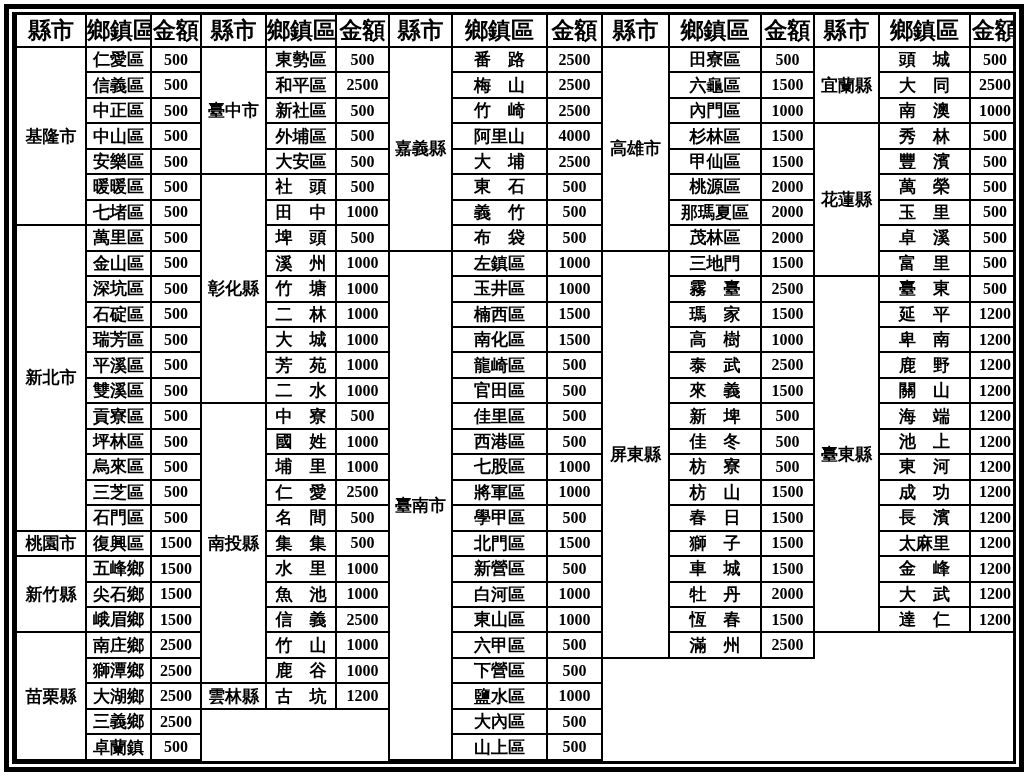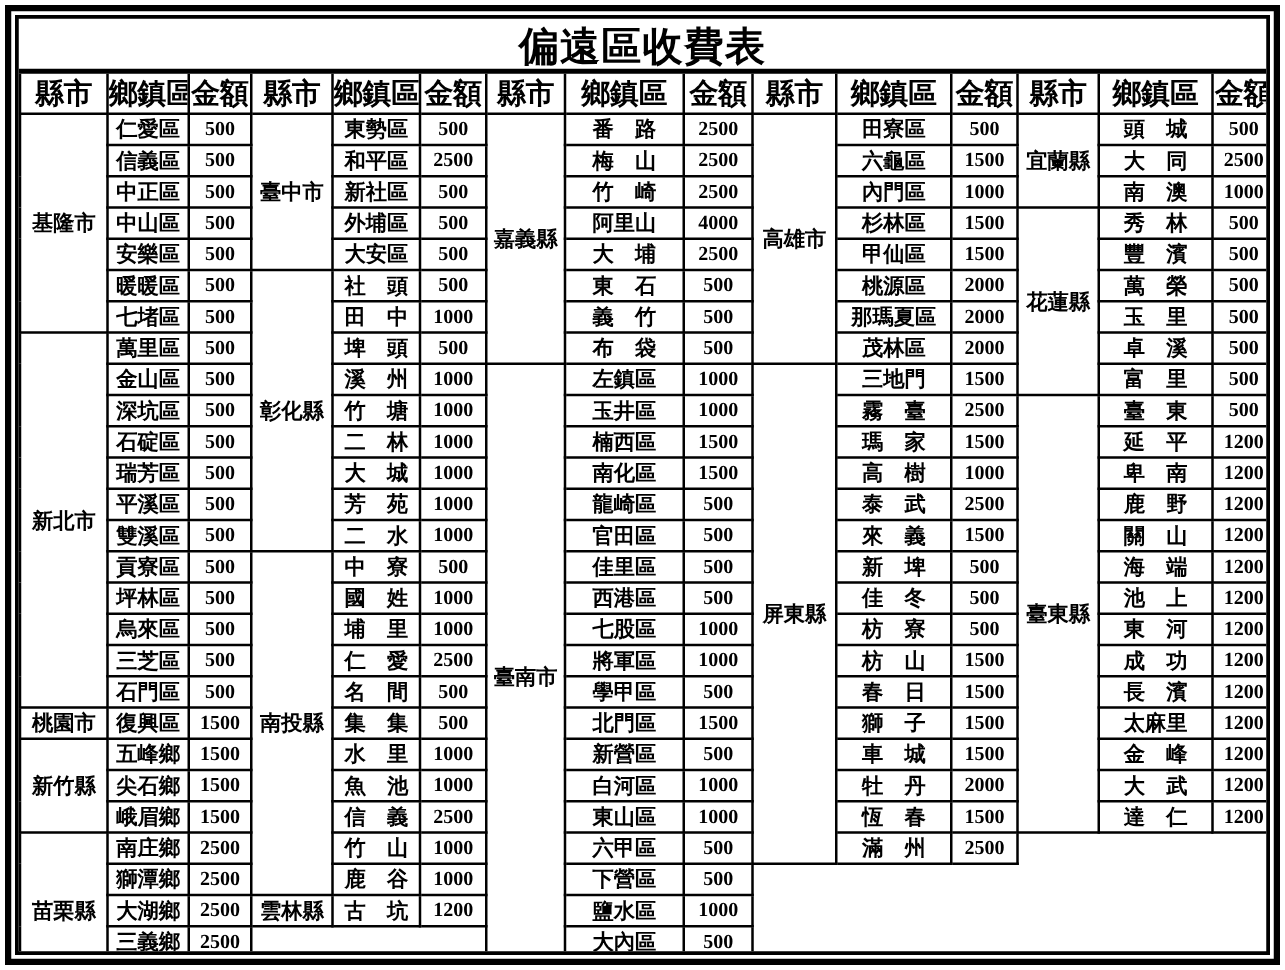--- a/index.html
+++ b/index.html
@@ -25,21 +25,20 @@
   .fee-table thead th { height: 16px; border-top: none; font-size: 23px; }
   .fee-table tbody tr { height: 24px; }
   .fee-table td.empty { border: none; }
   .fee-table td.fee { font-size: 16px; }
 </style>
 </head>
 <body>
 
 <div class="outer-frame">
   <div class="inner-frame">
-    <div class="title-bar">偏遠區收費表</div>
     <table class="fee-table">
       <colgroup>
           <col style="width: 70px;">
           <col style="width: 65px;">
           <col style="width: 50px;">
           <col style="width: 65px;">
           <col style="width: 70px;">
           <col style="width: 53px;">
           <col style="width: 63px;">
           <col style="width: 95px;">

